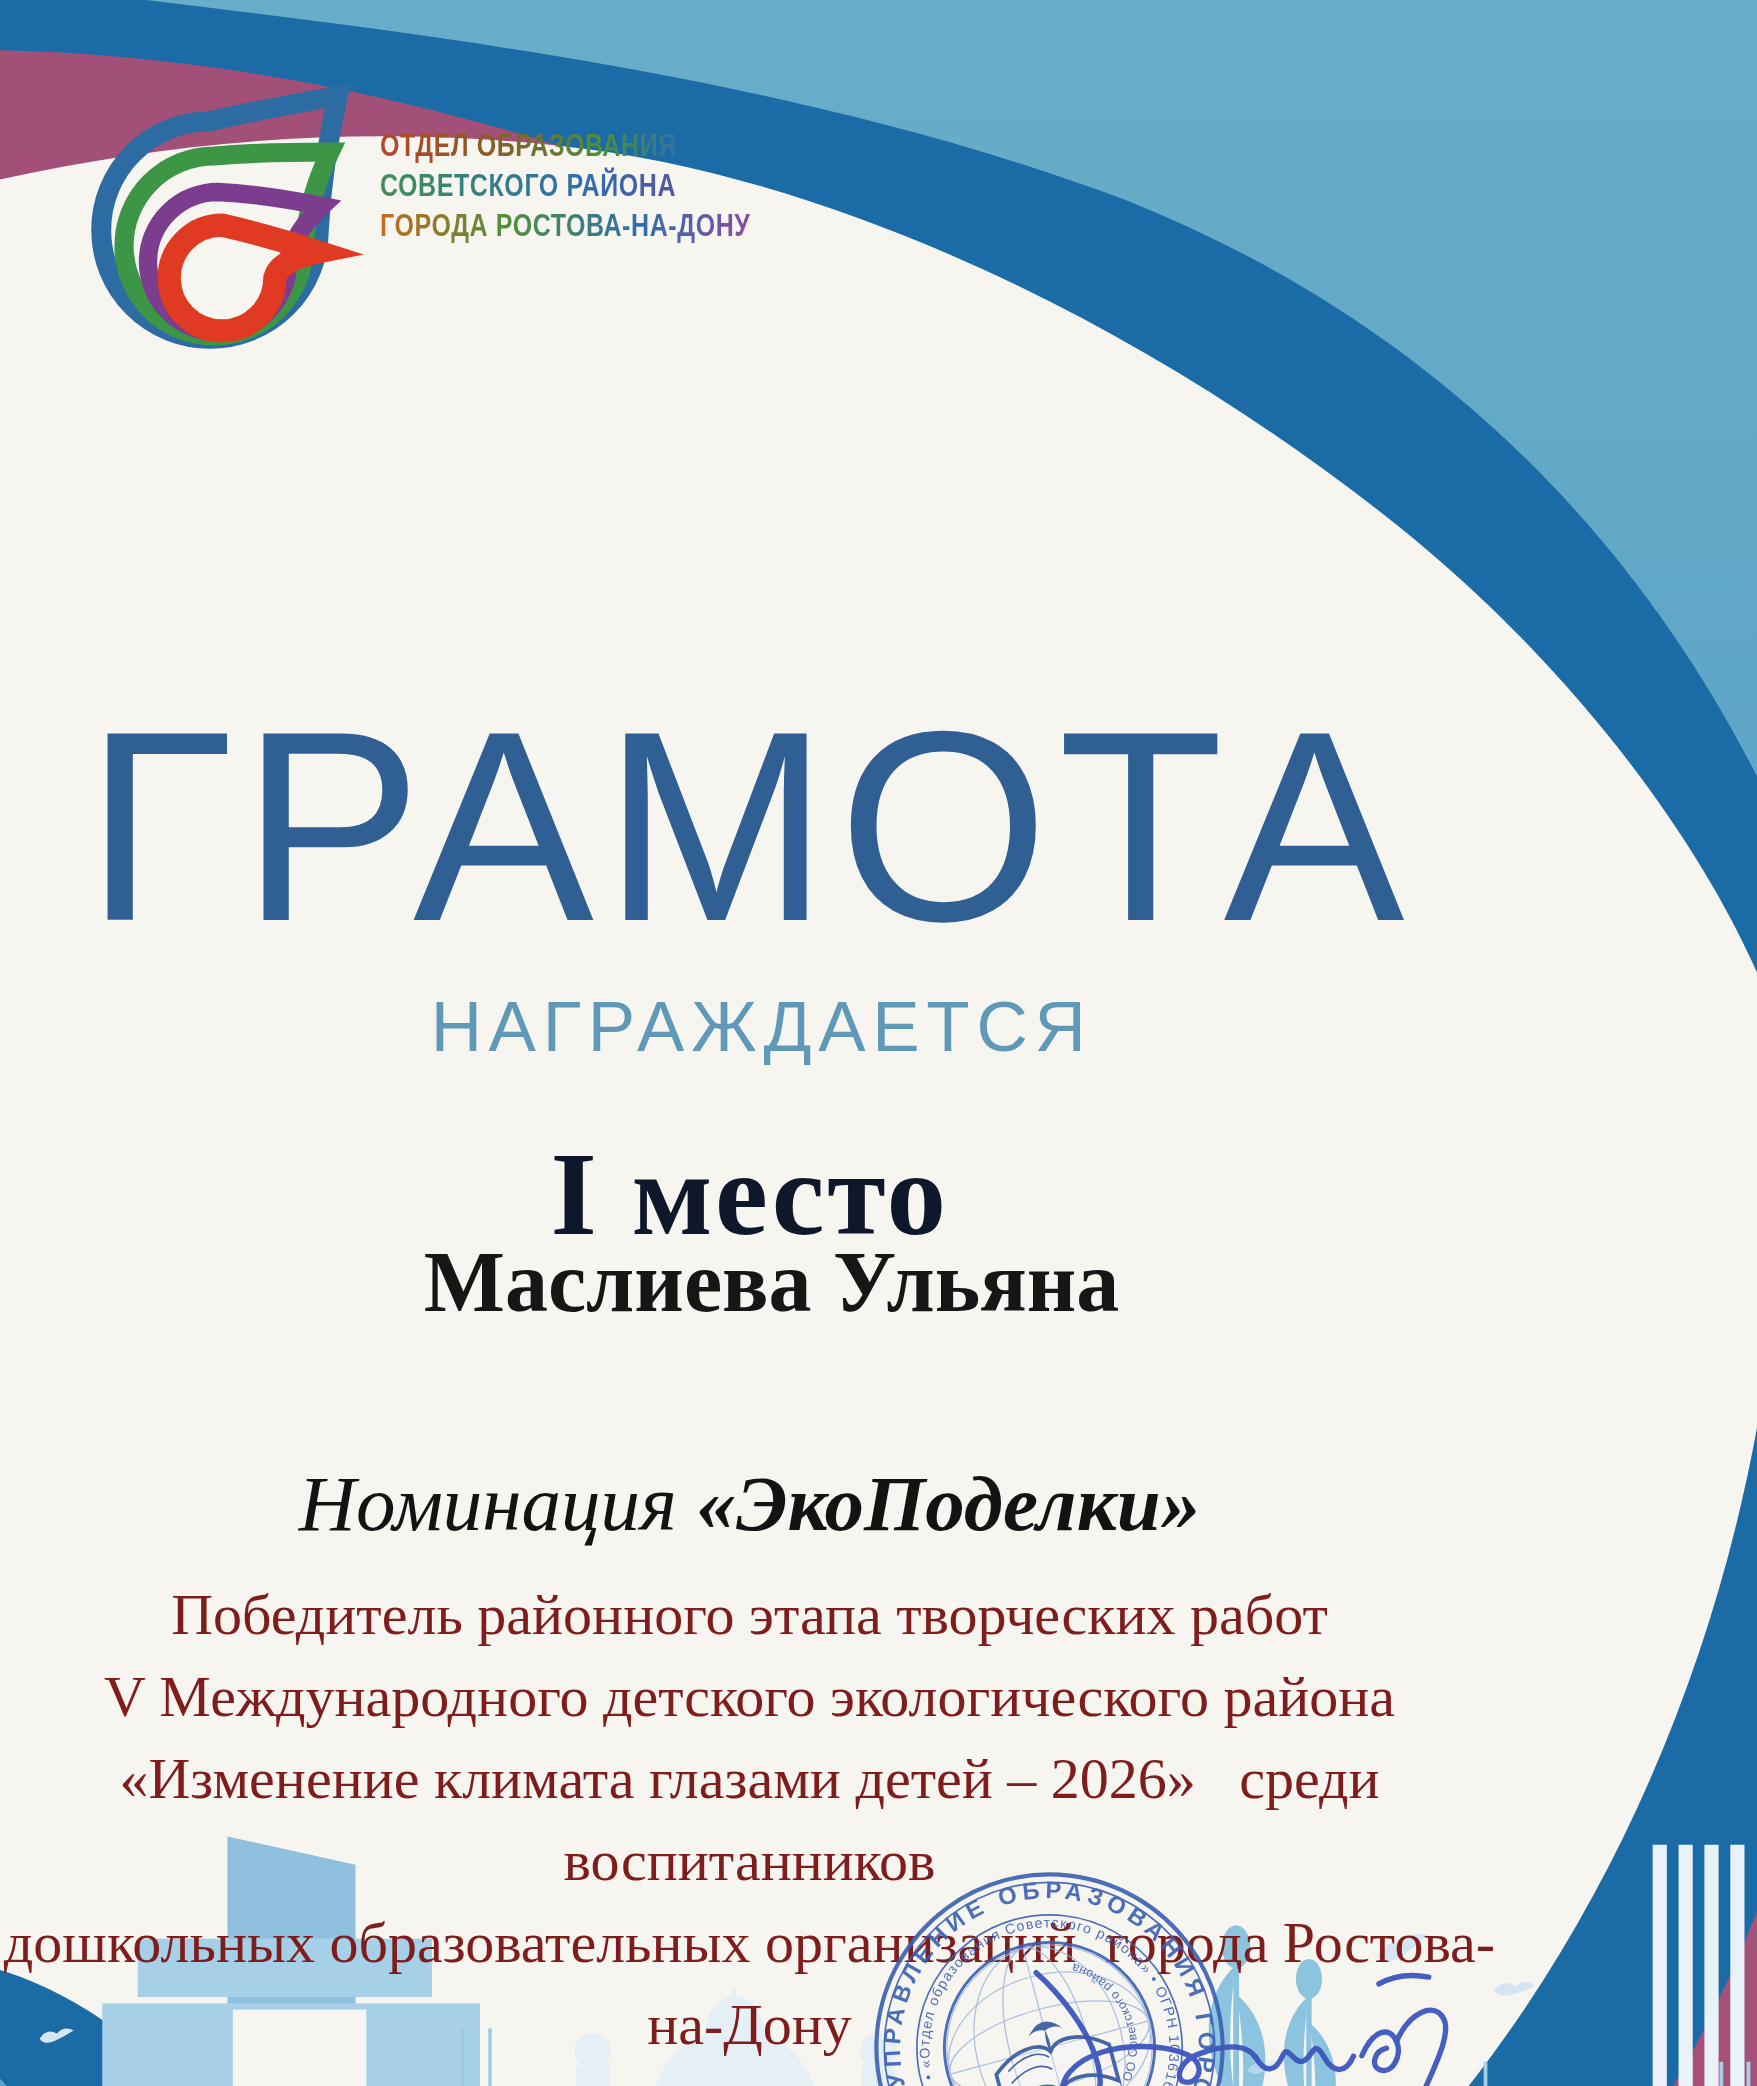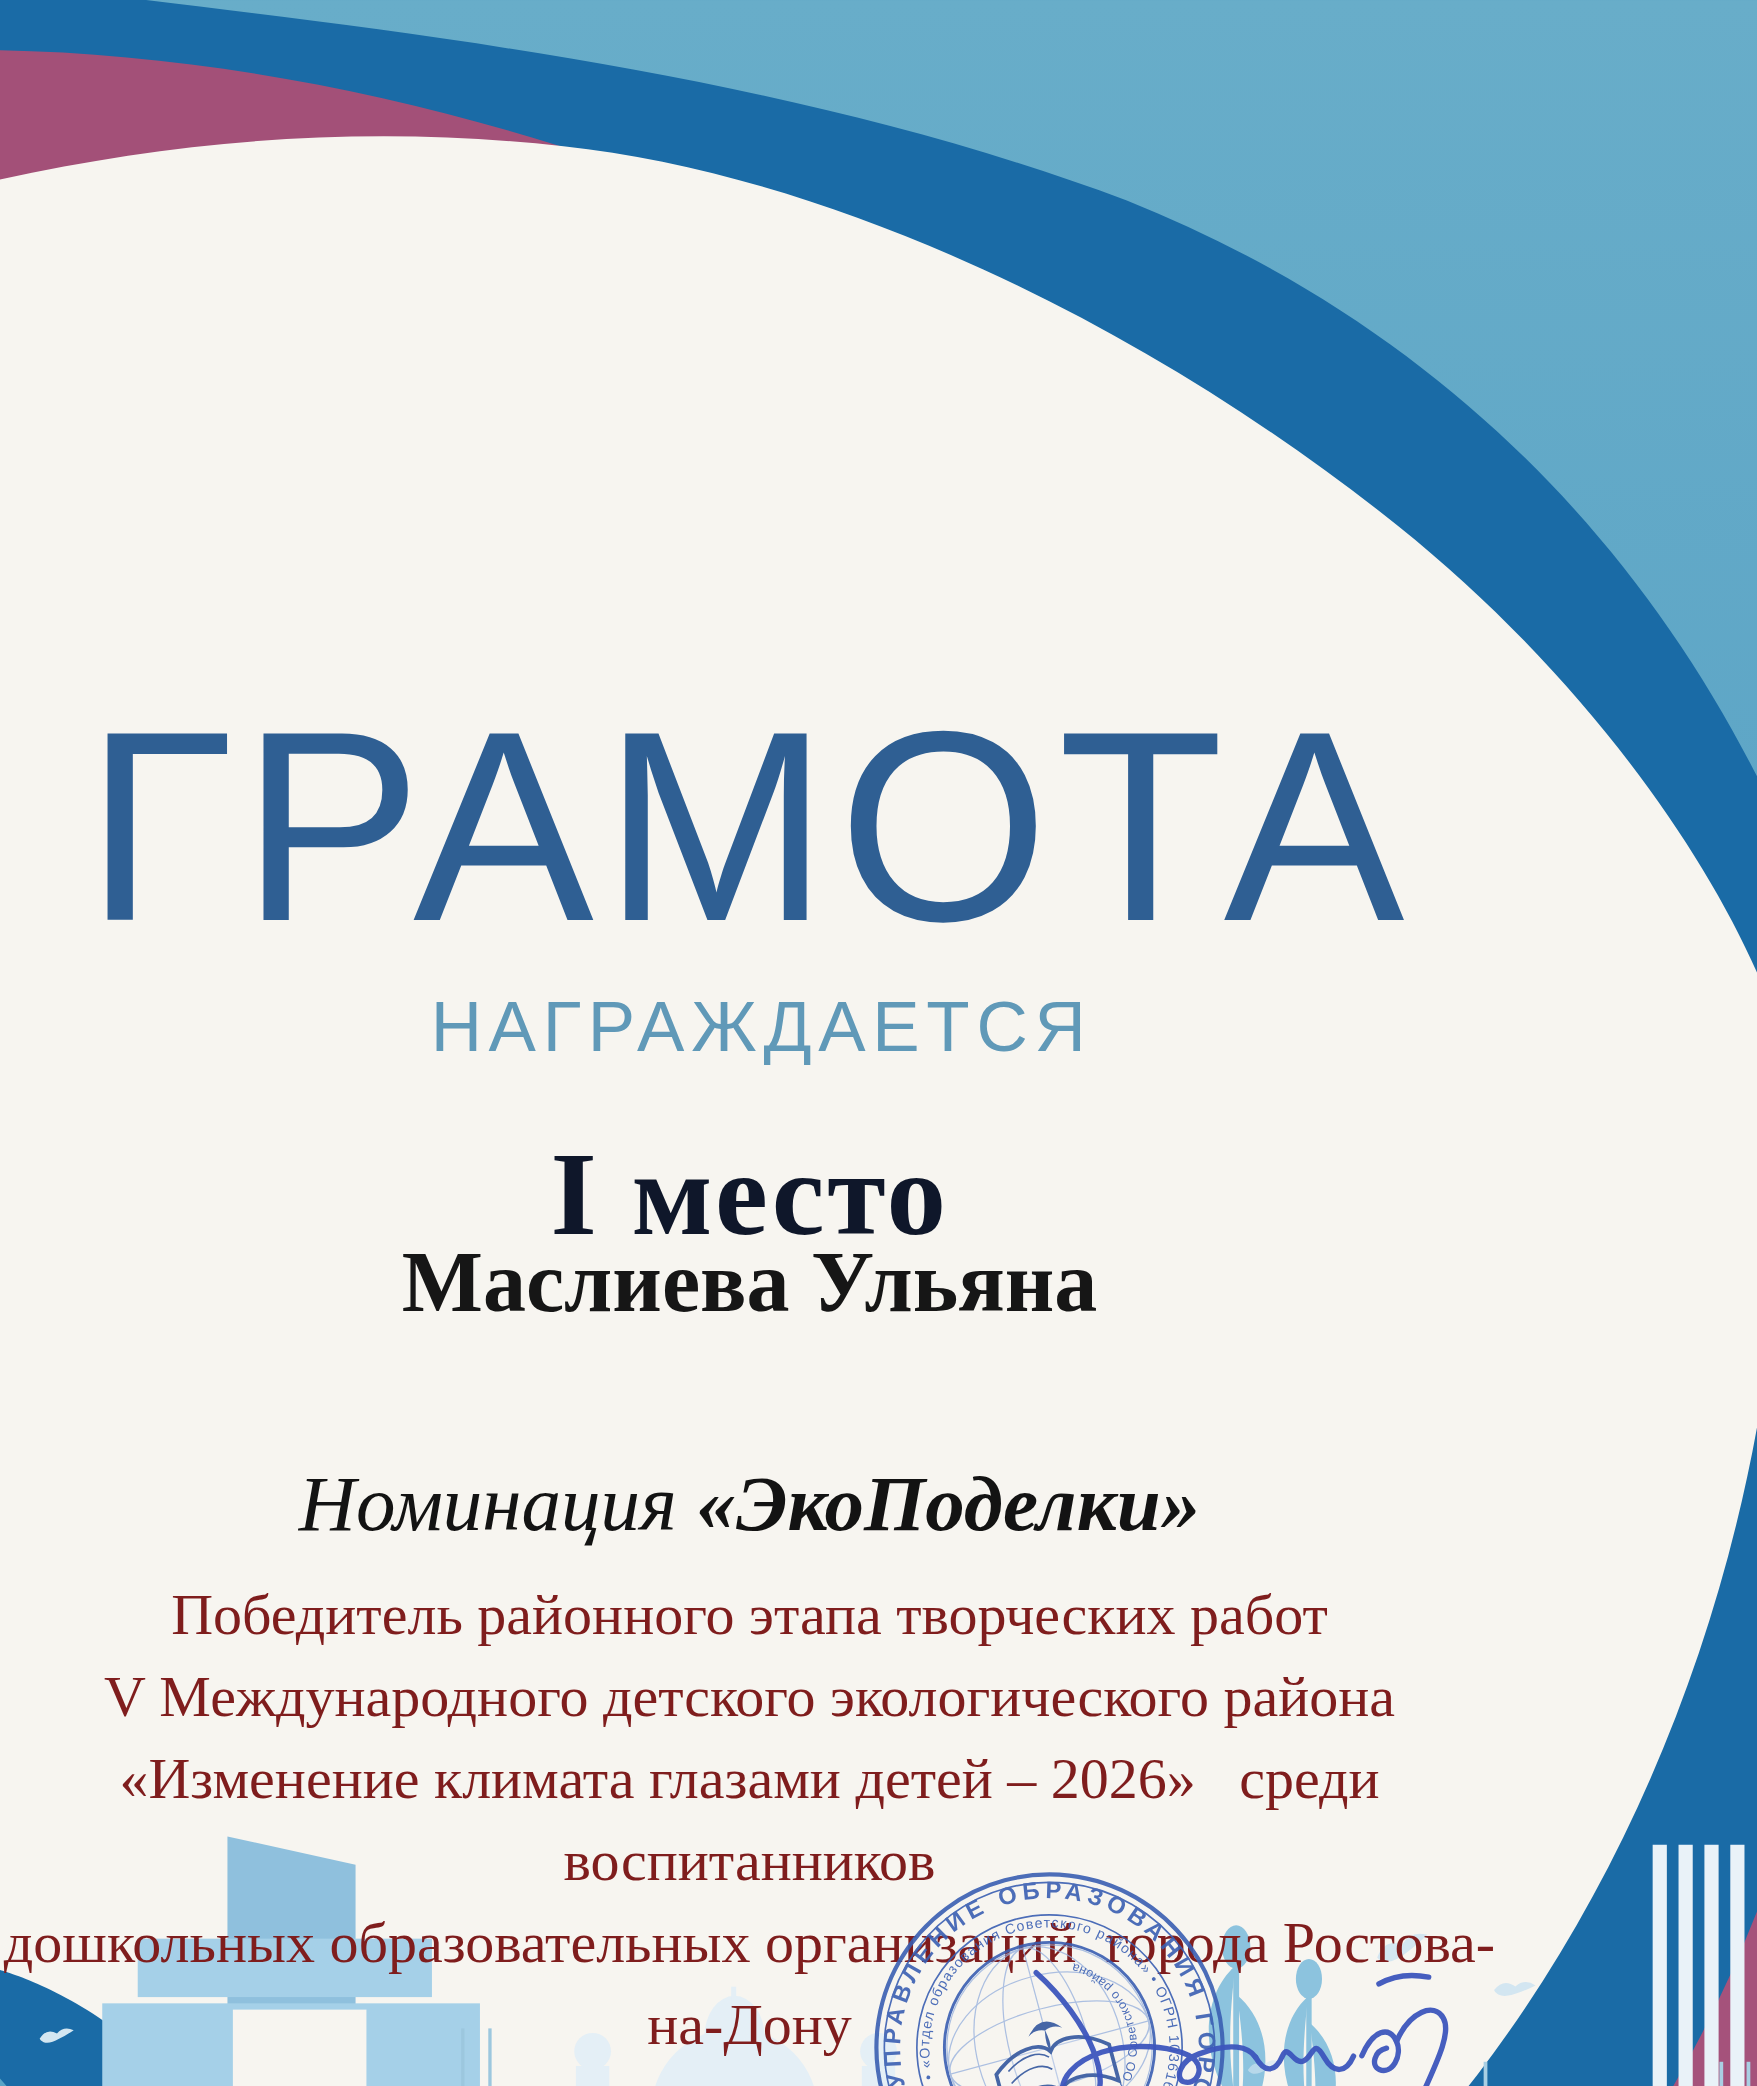--- a/index.html
+++ b/index.html
@@ -30,21 +30,21 @@
   .title{top:691px;
     font-family:"Liberation Sans","DejaVu Sans",sans-serif;
     font-size:271px;line-height:1;font-weight:400;letter-spacing:9.2px;
     color:#2f5f93;}
   .subtitle{top:991px;
     font-family:"Liberation Sans","DejaVu Sans",sans-serif;
     font-size:71px;line-height:1;letter-spacing:6.7px;color:#6099b8;padding-left:12px;}
 
   
   .award-place{top:1135px;font-size:119px;line-height:1;font-weight:bold;color:#0f172a;letter-spacing:2.5px;}
-  .recipient{top:1233px;font-size:86px;line-height:1.15;font-weight:bold;color:#161616;}
+  .recipient{top:1233px;font-size:86px;line-height:1.15;font-weight:bold;color:#161616;margin-left:22px;}
   .institution{top:1359px;font-size:82px;line-height:1.1;font-weight:bold;color:#131313;}
   .nomination{top:1461px;font-size:79px;line-height:1.1;color:#131313;font-style:italic;}
   .nomination .nom-value{font-weight:bold;}
 
   .description{top:1574px;font-size:58px;line-height:82px;color:#7f1d1d;}
 
   .stamp-wrap{position:absolute;left:866px;top:1864px;width:367px;height:367px;
     transform:rotate(-15deg);opacity:.9;}
   .sign-wrap{position:absolute;left:1014px;top:1903px;width:480px;height:250px;
     transform:rotate(-3deg);opacity:.94;}
@@ -157,20 +157,35 @@
         <rect x="254" y="245" width="45" height="170" rx="22" fill="#f7f5f0"></rect>
         <rect x="70" y="550" width="290" height="80"></rect>
         <rect x="40" y="630" width="350" height="70"></rect>
       </g>
       <rect x="3555" y="4940" width="9" height="720" fill="#a9cfe3"></rect>
       <rect x="4120" y="4940" width="9" height="720" fill="#a9cfe3"></rect>
       <rect x="4185" y="4940" width="9" height="720" fill="#a9cfe3"></rect>
     </g>
   </svg>
 
+  <div class="logo-wrap">
+    <svg class="logo-mark" width="284" height="292" viewBox="0 0 700 730">
+      <g fill="none" stroke-linejoin="miter" stroke-miterlimit="8">
+        <path stroke="#2d6ca3" stroke-width="50" d="M 620 95 Q 580 270, 572 430 A 272 272 0 1 1 300 158 Q 420 130, 620 95 Z"></path>
+        <path stroke="#3c9646" stroke-width="48" d="M 600 235 Q 545 350, 535 470 A 225 225 0 1 1 310 245 Q 430 235, 600 235 Z"></path>
+        <path stroke="#7d3d8e" stroke-width="46" d="M 580 370 Q 505 440, 495 510 A 175 175 0 1 1 320 335 Q 430 340, 580 370 Z"></path>
+        <path stroke="#e13a22" stroke-width="58" d="M 570 485 Q 472 505, 462 550 A 132 132 0 1 1 330 418 Q 430 440, 570 485 Z"></path>
+      </g>
+    </svg>
+    <div class="logo-text">
+      <div class="logo-line l1">ОТДЕЛ ОБРАЗОВАНИЯ</div>
+      <div class="logo-line l2">СОВЕТСКОГО РАЙОНА</div>
+      <div class="logo-line l3">ГОРОДА РОСТОВА-НА-ДОНУ</div>
+    </div>
+  </div>
 
   <div class="center title">ГРАМОТА</div>
   <div class="center subtitle">НАГРАЖДАЕТСЯ</div>
 
   <div class="center award-place">I место</div>
   <div class="center recipient">Маслиева Ульяна</div>
   <div class="center nomination">
     <span class="nom-label">Номинация</span>
     <span> </span>
     <span class="nom-value">«ЭкоПоделки»</span>

